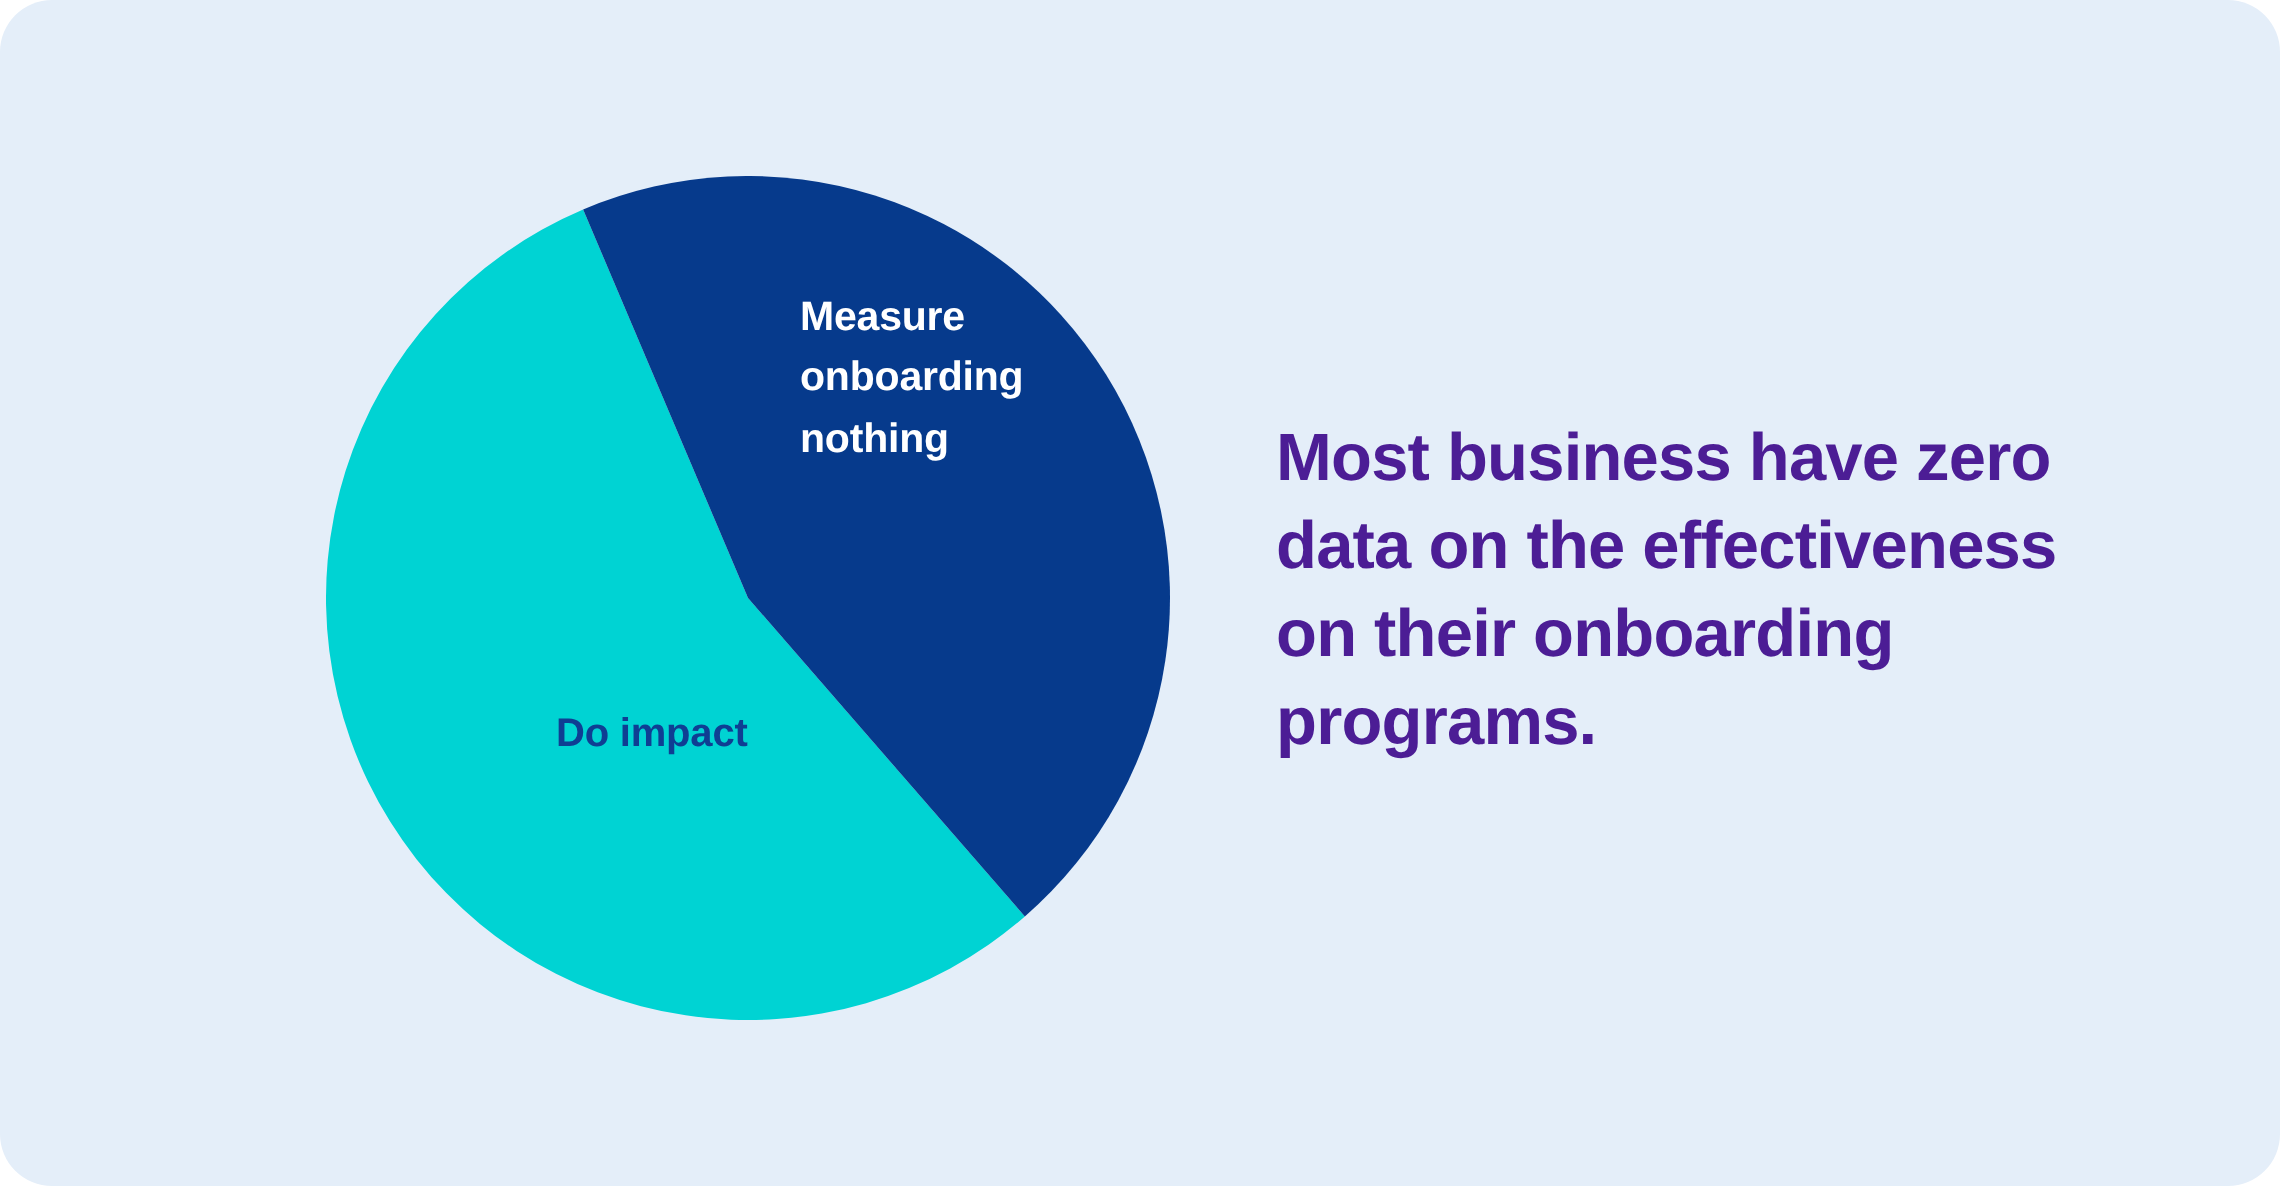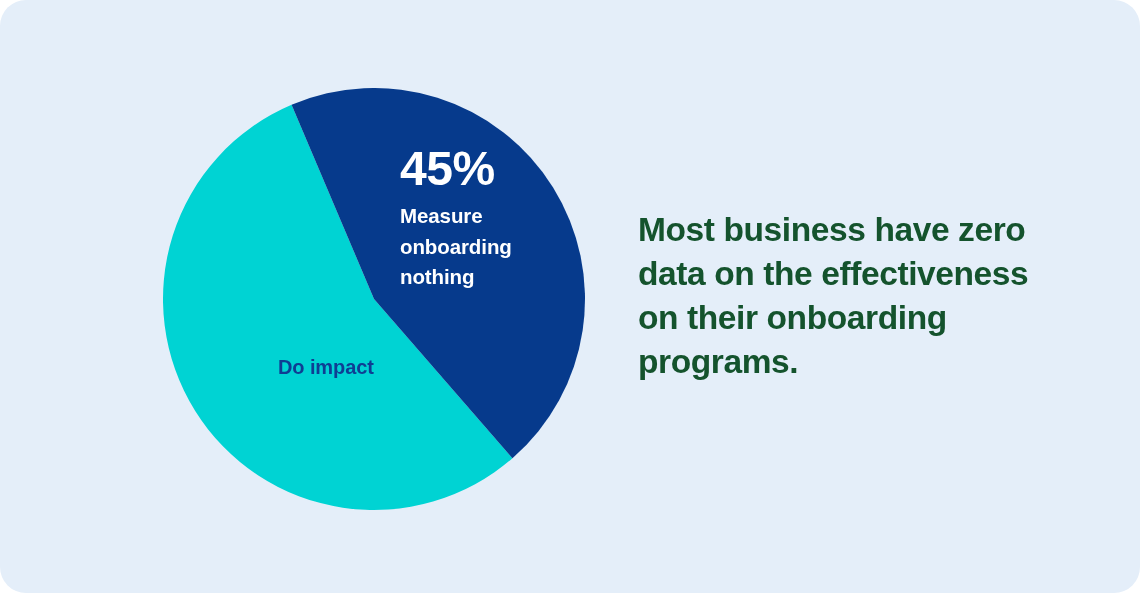--- a/index.html
+++ b/index.html
@@ -91,38 +91,37 @@
     left: 638px;
     top: 208px;
     width: 400px;
   }
   #headline-text {
     margin: 0;
     font-size: 33.5px;
     font-weight: 700;
     line-height: 44px;
     letter-spacing: -0.4px;
-    color: #14532d;
+    color: #4c1d95;
   }
 </style>
 </head>
 <body>
 
 <div id="infographic-card">
 
   <div id="pie-figure">
     <svg id="pie-svg" viewBox="0 0 422 422">
 
       <path id="pie-slice-do-nothing" fill="#00d3d3" d="M 211 211 L 349.43 370.24 A 211 211 0 1 1 128.56 16.77 Z"></path>
 
       <path id="pie-slice-measure" fill="#063a8c" d="M 211 211 L 128.56 16.77 A 211 211 0 0 1 349.43 370.24 Z"></path>
     </svg>
 
     <div class="slice-label" id="slice-label-measure">
-      <div class="slice-pct">45%</div>
       <div class="slice-desc">Measure onboarding nothing</div>
     </div>
 
     <div class="slice-label" id="slice-label-donothing">
       <div class="slice-desc">Do impact</div>
     </div>
   </div>
 
   <div id="headline-block">
     <p id="headline-text">Most business have zero data on the effectiveness on their onboarding programs.</p>

